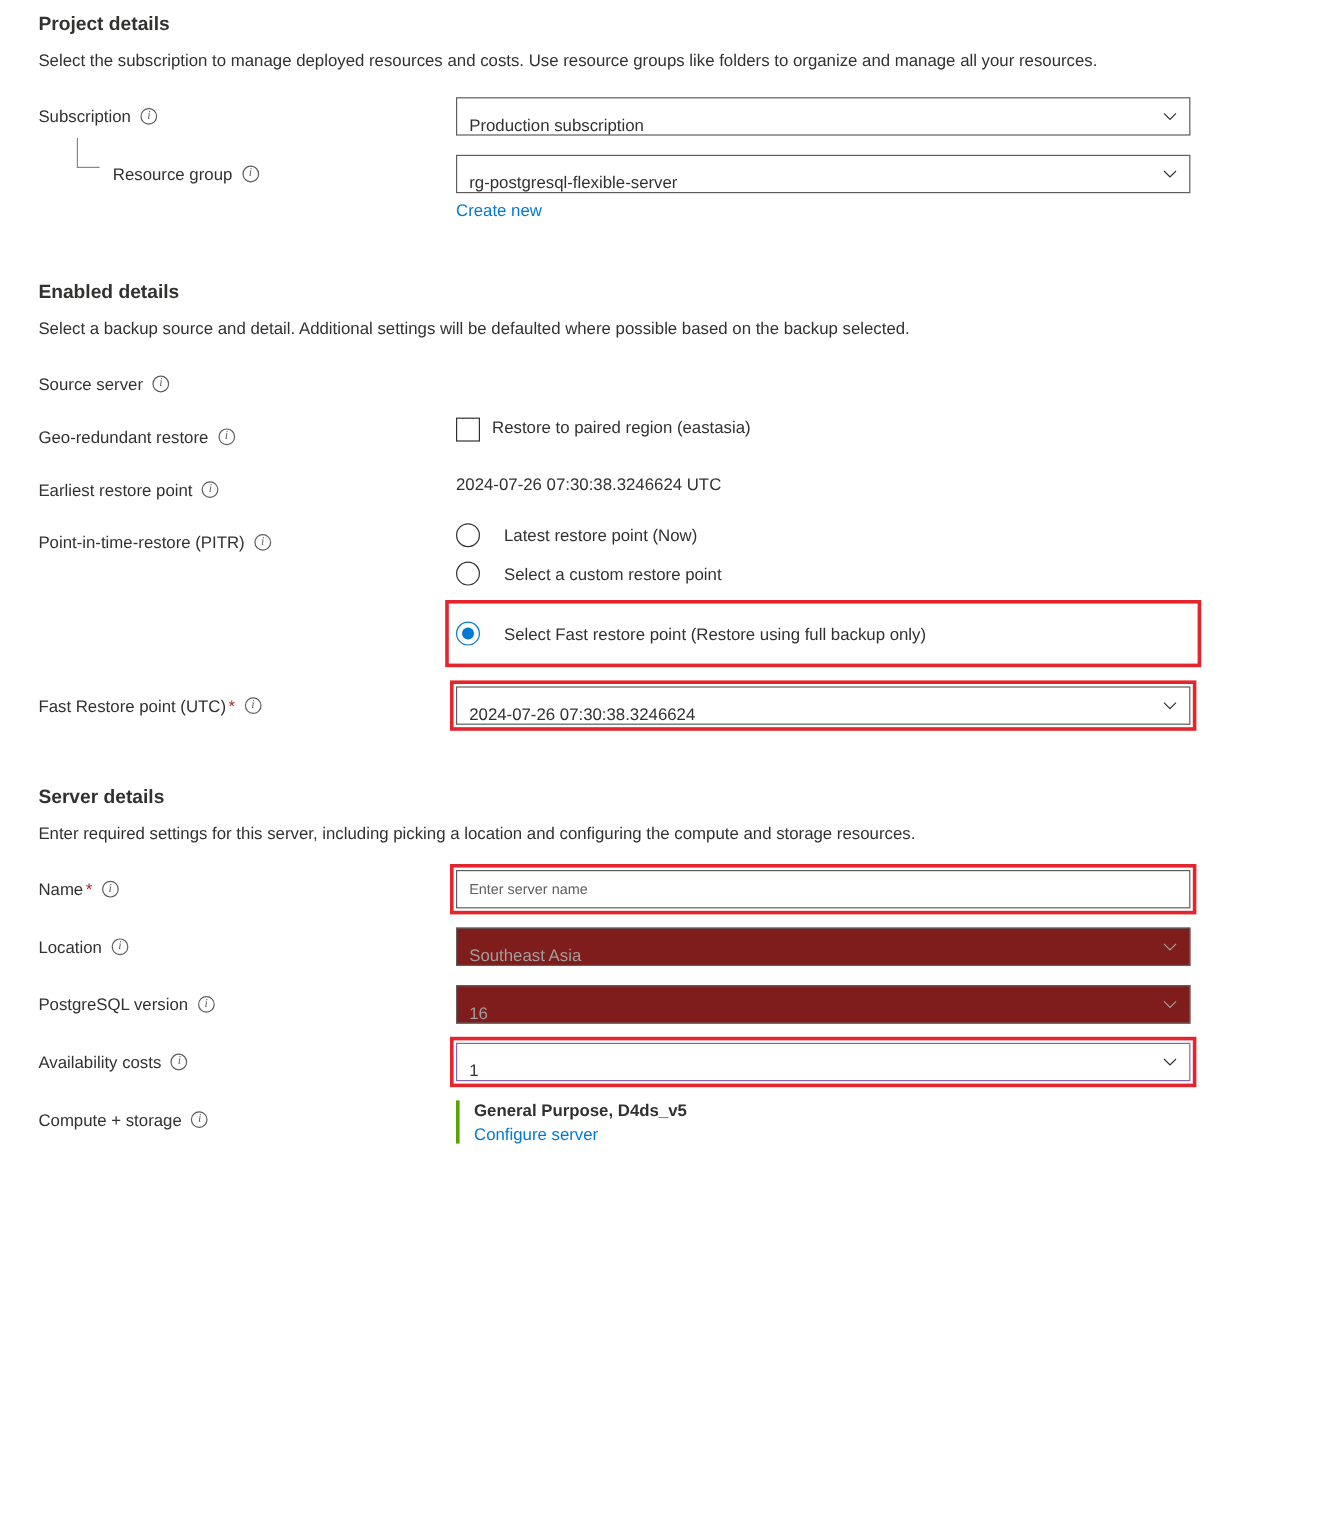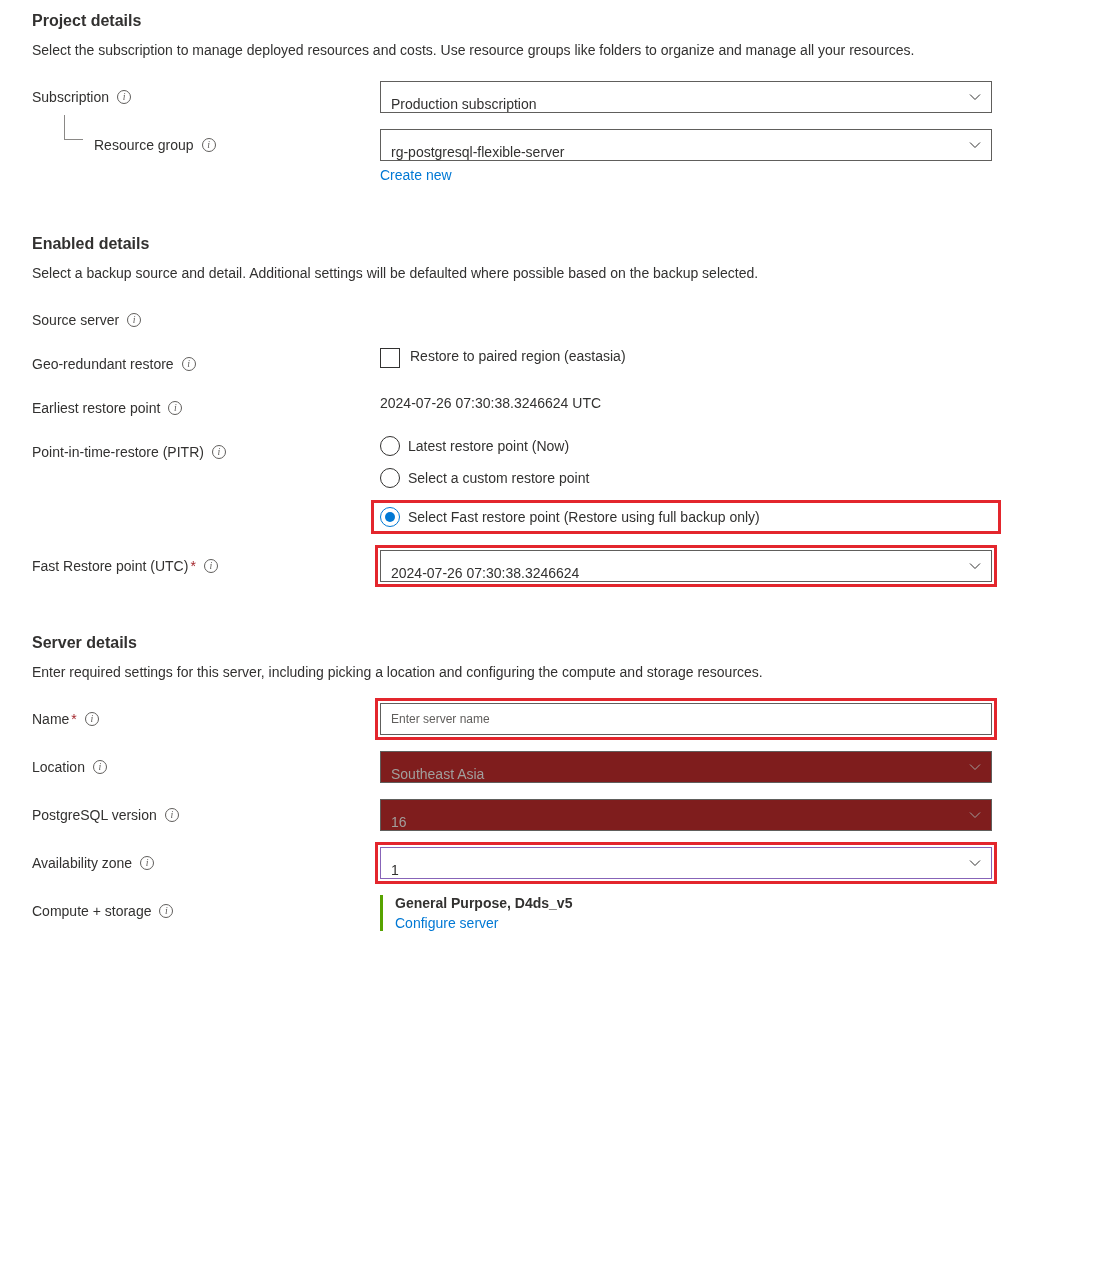--- a/index.html
+++ b/index.html
@@ -127,21 +127,21 @@
   .checkbox {
     width: 20px; height: 20px;
     border: 1px solid #323130;
     background: #fff;
     cursor: pointer;
   }
   .radio-group { display: flex; flex-direction: column; gap: 12px; }
   .radio-row {
     display: flex;
     align-items: center;
-    gap: 8px;
+    gap: 20px;
     cursor: pointer;
   }
   .radio {
     width: 20px; height: 20px;
     border: 1px solid #323130;
     border-radius: 50%;
     display: flex;
     align-items: center;
     justify-content: center;
     flex-shrink: 0;
@@ -154,21 +154,21 @@
     width: 10px; height: 10px;
     border-radius: 50%;
     background: #0078d4;
   }
   .highlight-red {
     outline: 3px solid #e3262d;
     outline-offset: 2px;
   }
   .highlight-red-pad {
     border: 3px solid #e3262d;
-    padding: 4px 6px;
+    padding: 15px 6px;
     margin-left: -9px;
     margin-right: -9px;
   }
   .compute-block {
     border-left: 3px solid #57a300;
     padding-left: 12px;
   }
   .compute-block .cb-title { font-weight: 600; margin-bottom: 4px; }
   .compute-block .cb-line { margin-bottom: 4px; }
   .compute-block .cb-bold { font-weight: 600; }
@@ -336,21 +336,21 @@
         <svg width="12" height="12" viewBox="0 0 12 12">
             <path d="M1 3.5 L6 8.5 L11 3.5" stroke="#a19f9d" stroke-width="1" fill="none"></path>
           </svg>
       </span>
     </div>
   </div>
 </div>
 
 <div class="row">
   <div class="label-col">
-    <span class="label-text">Availability zone</span>
+    <span class="label-text">Availability costs</span>
     <span class="info-icon">i</span>
   </div>
   <div class="value-col">
     <div class="dropdown az highlight-red">
       <span>1</span>
       <span class="chevron">
         <svg width="12" height="12" viewBox="0 0 12 12">
             <path d="M1 3.5 L6 8.5 L11 3.5" stroke="#323130" stroke-width="1" fill="none"></path>
           </svg>
       </span>

